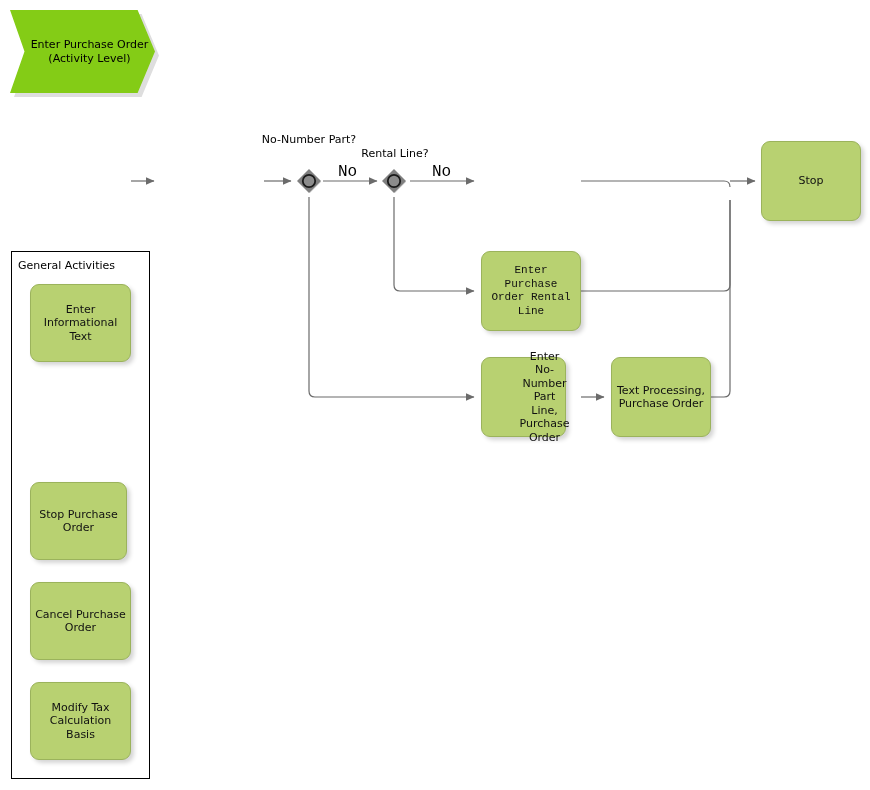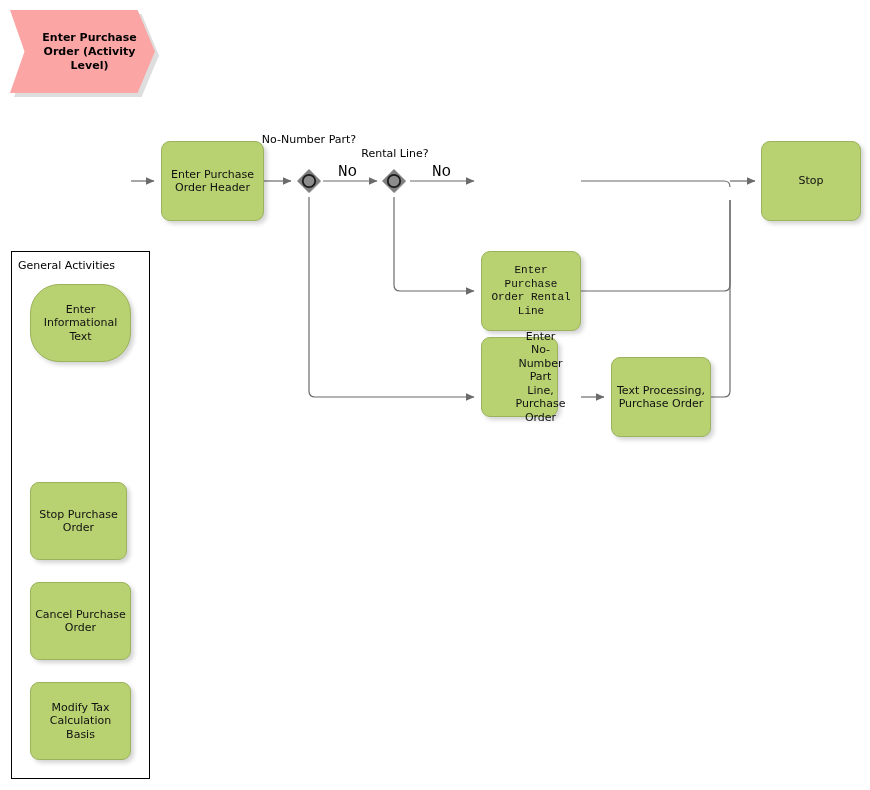--- a/index.html
+++ b/index.html
@@ -11,31 +11,30 @@
     position:relative;
   }
   #canvas{position:absolute;left:0;top:0;width:870px;height:790px;}
 
   
   #wires{position:absolute;left:0;top:0;width:870px;height:790px;pointer-events:none;}
 
   
   .chevron{
     position:absolute;
-    background:#fca5a5;
+    background:#84cc16;
     -webkit-clip-path:polygon(0 0, 88% 0, 100% 50%, 88% 100%, 0 100%, 10% 50%);
     clip-path:polygon(0 0, 88% 0, 100% 50%, 88% 100%, 0 100%, 10% 50%);
     display:flex;align-items:center;justify-content:center;
     text-align:center;
     color:#000;
     font-size:11px;
     line-height:14px;
     box-sizing:border-box;
     padding-left:14px;
-    font-weight:bold;
   }
   .chevron-shadow{
     position:absolute;
     background:rgba(0,0,0,0.13);
     -webkit-clip-path:polygon(0 0, 88% 0, 100% 50%, 88% 100%, 0 100%, 10% 50%);
     clip-path:polygon(0 0, 88% 0, 100% 50%, 88% 100%, 0 100%, 10% 50%);
   }
 
   
   .node{
@@ -128,30 +127,27 @@
       <path d="M581,397 L604,397" marker-end="url(#arrow)"></path>
     </g>
   </svg>
 
   <div class="chevron-shadow" style="left:14px;top:14px;width:145px;height:83px;"></div>
   <div class="chevron" style="left:10px;top:10px;width:145px;height:83px;">
     <span>Enter Purchase Order (Activity Level)</span>
   </div>
 
 
-  <div class="node" style="left:161px;top:141px;width:103px;height:80px;">
-    <span>Enter Purchase Order Header</span>
-  </div>
 
 
   <div class="node" style="left:481px;top:251px;width:100px;height:80px;font-family:Liberation Mono, monospace;">
     <span>Enter Purchase Order Rental Line</span>
   </div>
 
-  <div class="node" style="left:481px;top:337px;width:77px;height:80px;padding-left:46px;">
+  <div class="node" style="left:481px;top:357px;width:85px;height:80px;padding-left:46px;">
     <span>Enter No-Number Part Line, Purchase Order</span>
   </div>
 
   <div class="node" style="left:611px;top:357px;width:100px;height:80px;">
     <span>Text Processing, Purchase Order</span>
   </div>
 
   <div class="node" style="left:761px;top:141px;width:100px;height:80px;">
     <span>Stop</span>
   </div>
@@ -183,21 +179,21 @@
   </div>
   <div class="edge-label" style="left:432px;top:163px;">
     <span>No</span>
   </div>
 
   <div class="panel" style="left:11px;top:251px;width:139px;height:528px;"></div>
   <div class="panel-title" style="left:18px;top:259px;">
     <span>General Activities</span>
   </div>
 
-  <div class="node" style="left:30px;top:284px;width:101px;height:78px;border-radius:29px;">
+  <div class="node" style="left:30px;top:284px;width:101px;height:78px;">
     <span>Enter Informational Text</span>
   </div>
 
 
   <div class="node" style="left:30px;top:482px;width:97px;height:78px;">
     <span>Stop Purchase Order</span>
   </div>
 
   <div class="node" style="left:30px;top:582px;width:101px;height:78px;">
     <span>Cancel Purchase Order</span>

